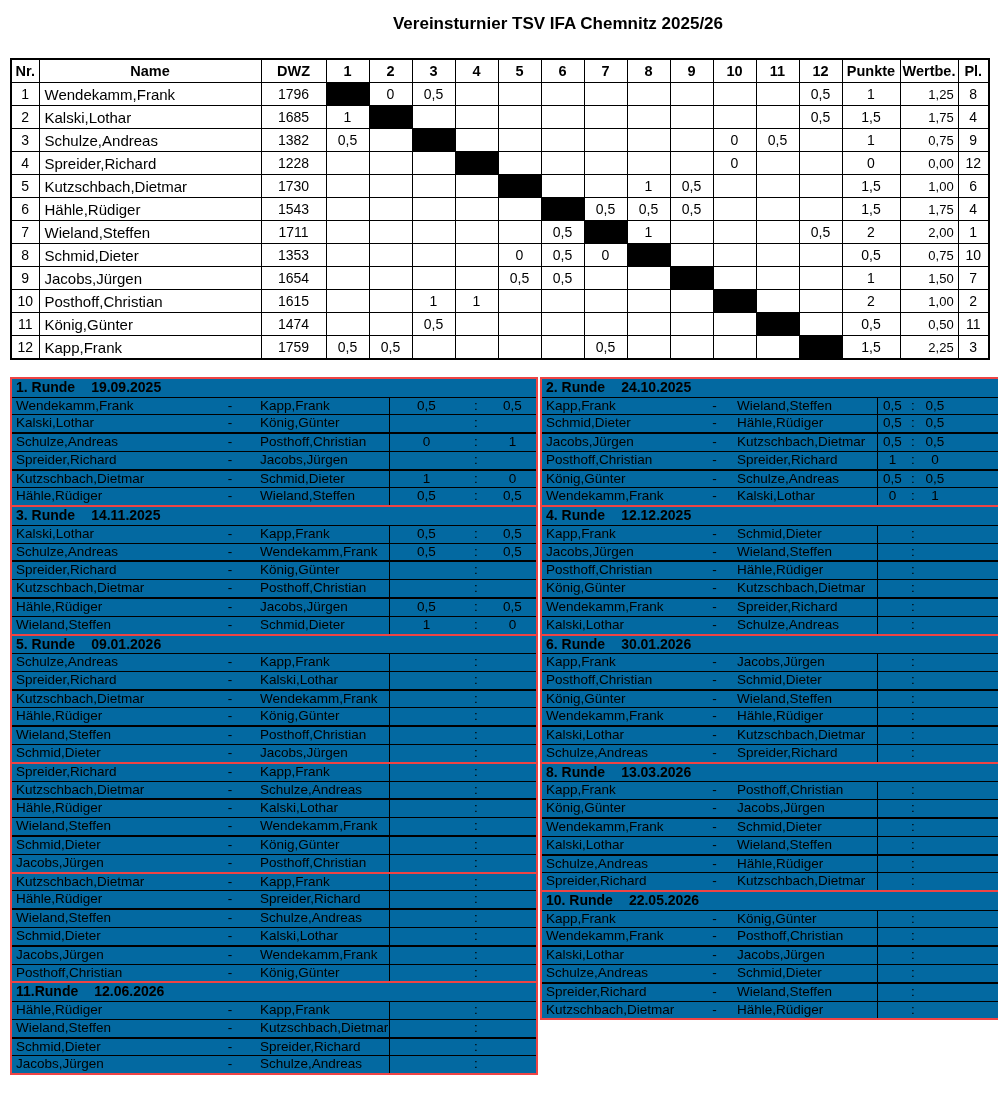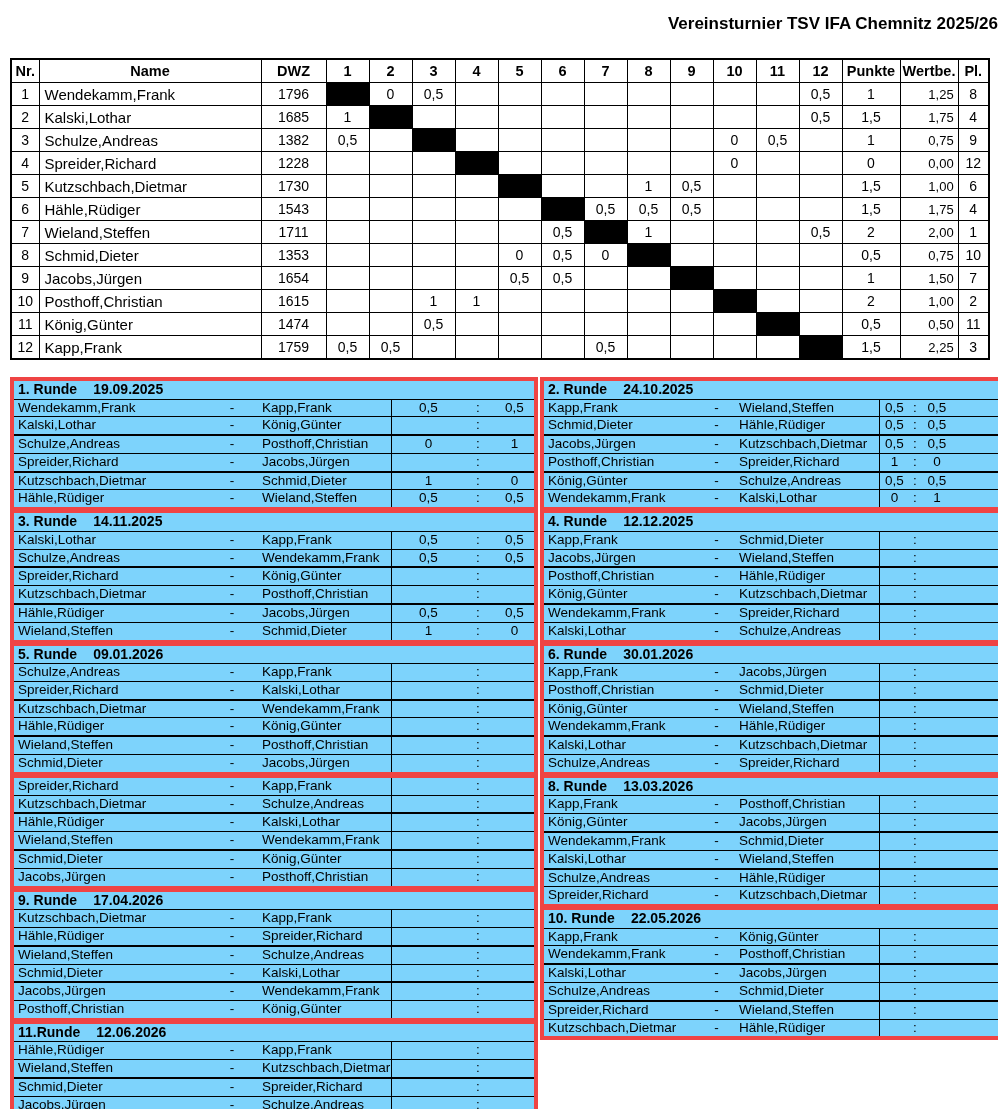--- a/index.html
+++ b/index.html
@@ -1,33 +1,33 @@
 <!DOCTYPE html>
 <html><head>
 <meta charset="utf-8">
 <style>
   html,body{margin:0;padding:0;background:#fff;}
   .page{position:relative;width:998px;height:1109px;background:#fff;color:#000;
         font-family:"Liberation Sans",sans-serif;overflow:hidden;}
   .title{position:absolute;top:14px;left:0;width:100%;box-sizing:border-box;
-         padding-left:118px;text-align:right;font-size:17px;font-weight:bold;}
+         padding-left:118px;text-align:center;font-size:17px;font-weight:bold;}
   
   .ct{position:absolute;top:58px;left:10px;width:978px;border-collapse:collapse;
       table-layout:fixed;border:2.5px solid #000;}
   .ct th,.ct td{border:1.5px solid #000;height:22px;padding:0;text-align:center;
       font-size:14px;overflow:hidden;white-space:nowrap;}
   .ct th{font-size:14.5px;font-weight:bold;text-align:center;}
   .ct td.name{text-align:left;padding-left:5px;font-size:15px;}
   .ct td.diag{background:#000;}
   .ct td.wb{font-size:13px;padding-left:24px;}
   
   .rounds{position:absolute;top:377px;left:10px;display:flex;align-items:flex-start;}
   .col-left{width:528px;}
   .col-right{width:488px;margin-left:2px;}
-  .rblock{border:4px solid #ef4444;background:#7dd3fc;}
+  .rblock{border:2px solid #ef4444;background:#0369a1;}
   .rblock + .rblock{margin-top:-2px;}
   .rhead{height:17.5px;line-height:17.5px;font-weight:bold;font-size:14px;
          padding-left:4px;border-bottom:1px solid #000;overflow:hidden;white-space:nowrap;}
   .rhead .date{margin-left:16px;}
   .rrow{display:grid;height:16.8px;line-height:16.4px;font-size:13.5px;
         border-bottom:1px solid #000;}
   .rrow:last-child{border-bottom:none;}
   .rrow.thick{border-bottom-width:2px;}
   .col-left  .rrow{grid-template-columns:188px 60px 129px 74px 26px 47px 0px;}
   .col-right .rrow{grid-template-columns:150px 45px 140px 30px 12px 32px 35px;}
@@ -552,21 +552,20 @@
             <span class="n1">Jacobs,Jürgen</span>
             <span class="dash">-</span>
             <span class="n2">Posthoff,Christian</span>
             <span class="s1"></span>
             <span class="colon">:</span>
             <span class="s2"></span>
             <span class="fill"></span>
           </div>
         </div>
         <div class="rblock">
-          <div class="rhead"><span class="rtitle">9. Runde</span><span class="date">17.04.2026</span></div>
           <div class="rrow">
             <span class="n1">Kutzschbach,Dietmar</span>
             <span class="dash">-</span>
             <span class="n2">Kapp,Frank</span>
             <span class="s1"></span>
             <span class="colon">:</span>
             <span class="s2"></span>
             <span class="fill"></span>
           </div>
           <div class="rrow thick">

